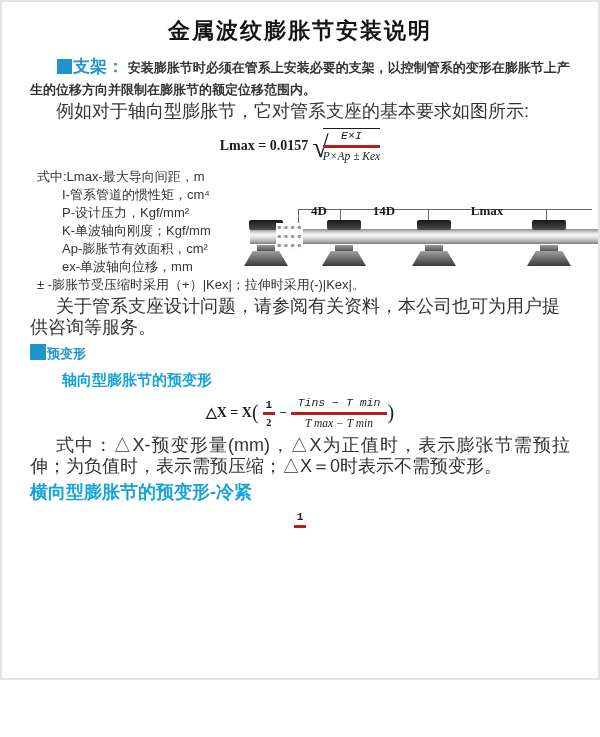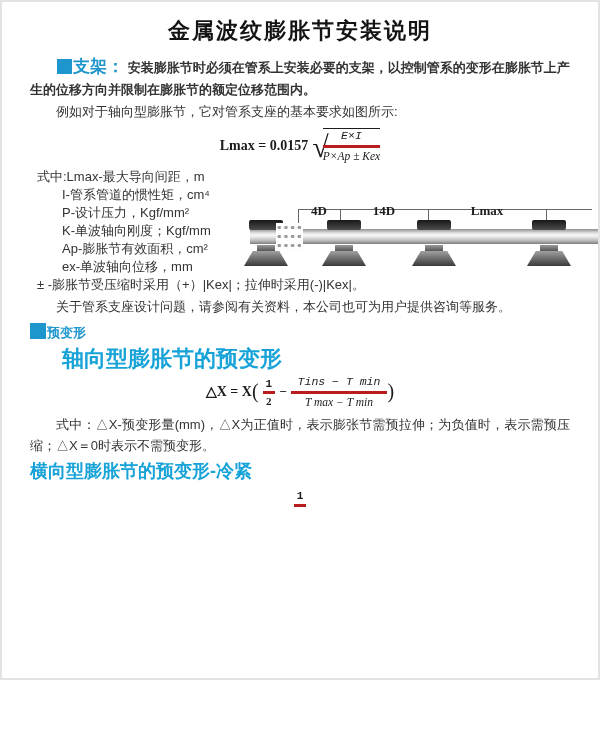--- a/index.html
+++ b/index.html
@@ -14,37 +14,37 @@
     color:#333;
   }
   h1.title{
     text-align:center;
     font-size:22px;
     font-weight:bold;
     color:#141414;
     margin:14px 0 10px;
     letter-spacing:2px;
   }
-  .body{font-size:13px;line-height:21px;margin:0 28px;color:#333;}
+  .body{font-size:18px;line-height:21px;margin:0 28px;color:#333;}
   .indent{text-indent:26px;}
   .just{text-align:justify;}
 
   
   .intro{margin:2px 28px 0;font-size:13px;line-height:22px;font-weight:bold;text-indent:27px;}
   .sec-inline{color:var(--accent);font-size:17px;font-weight:bold;white-space:nowrap;}
   .sq{display:inline-block;width:15px;height:15px;background:var(--accent);vertical-align:-2px;margin-right:1px;}
 
   
   h2.sec-head{
     font-size:13px;font-weight:bold;color:var(--accent);
     margin:6px 0 5px 28px;line-height:20px;
   }
   h2.sec-head .sq{width:16px;height:16px;vertical-align:-2px;}
   h3.sub-head{
-    font-size:22px;font-weight:bold;color:var(--accent2);
+    font-size:15px;font-weight:bold;color:var(--accent2);
     margin:6px 0 4px 60px;line-height:20px;
   }
   h3.sub-head2{
     font-size:18px;font-weight:bold;color:var(--accent2);
     margin:5px 0 2px 28px;line-height:21px;
   }
 
   
   .formula{
     text-align:center;font-family:"Liberation Serif",serif;color:#1c1c1c;

